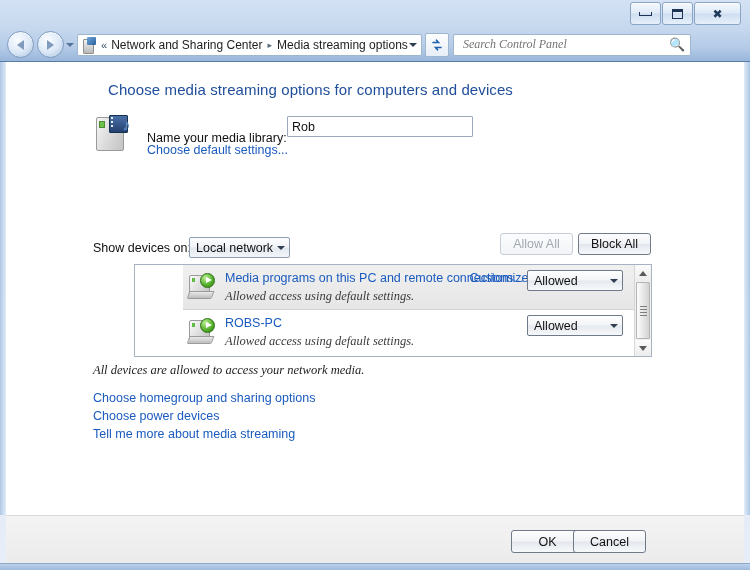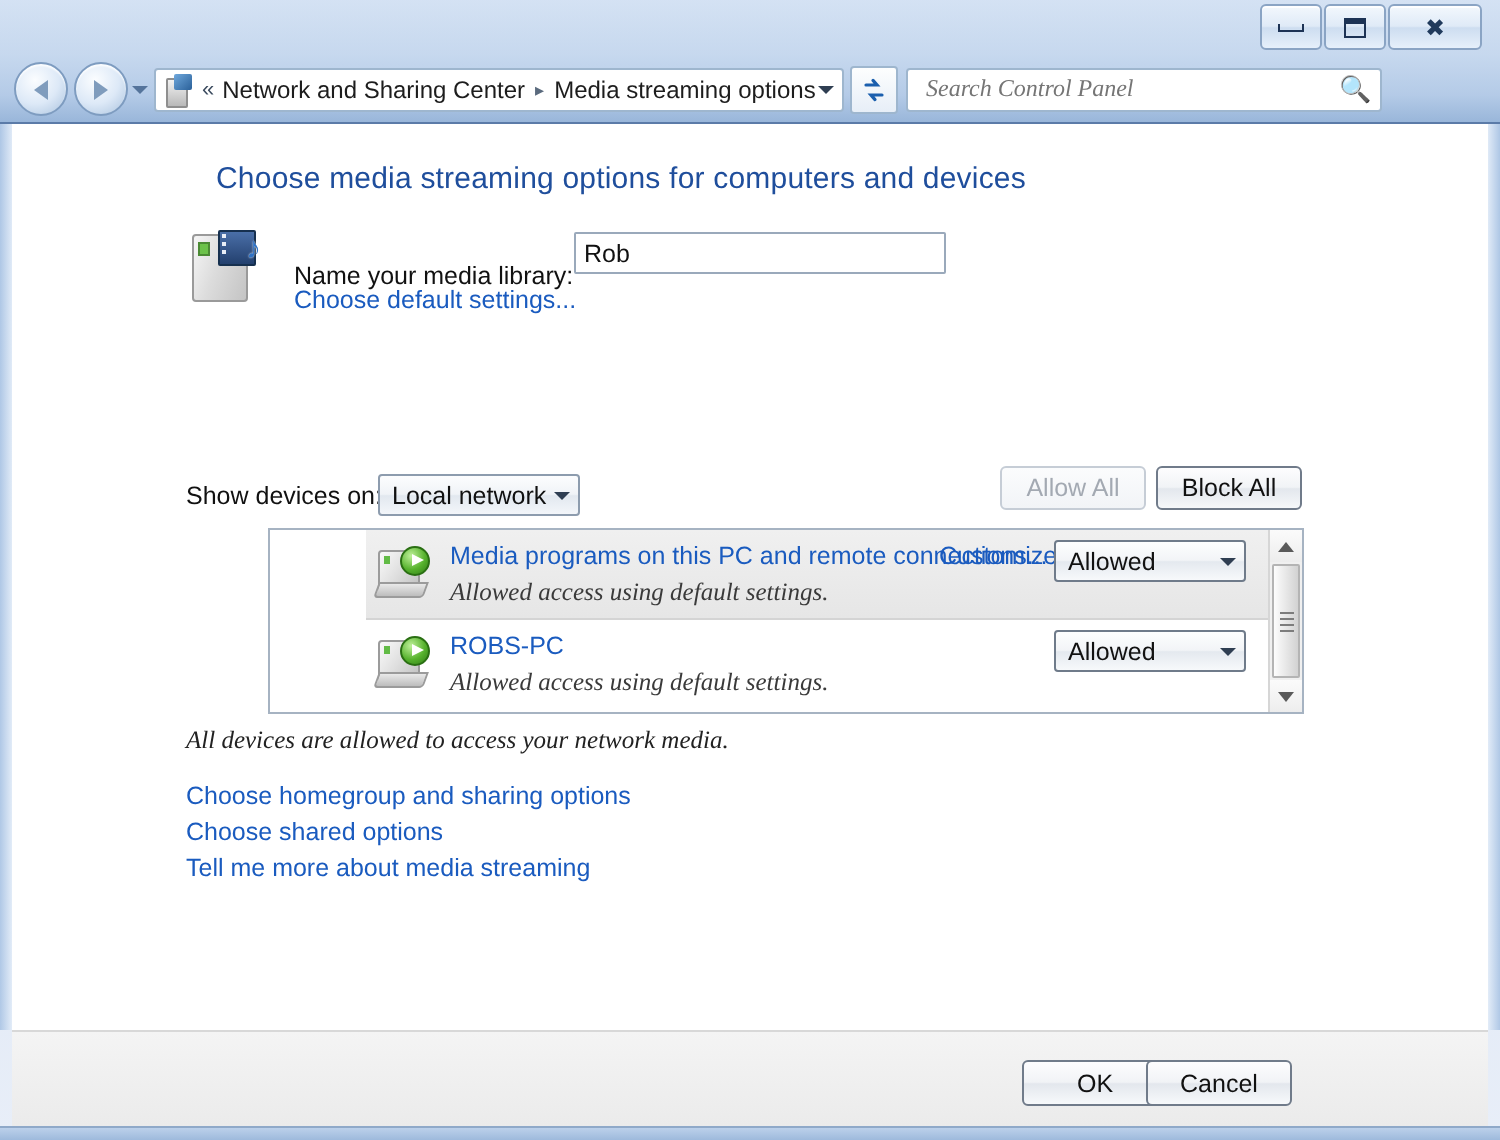--- a/index.html
+++ b/index.html
@@ -678,21 +678,21 @@
         <div class="sb-arrow down">
           <span class="sb-tri-dn"></span>
         </div>
       </div>
     </div>
 
     <div class="all-allowed-note">All devices are allowed to access your network media.</div>
 
     <div class="link-list">
       <a>Choose homegroup and sharing options</a>
-      <a>Choose shared options</a>
+      <a>Choose power devices</a>
       <a>Tell me more about media streaming</a>
     </div>
   </div>
 
   <div class="footer">
     <div class="footer-btn ok">OK</div>
     <div class="footer-btn cancel">Cancel</div>
   </div>
 
   <div class="frame-bottom"></div>

